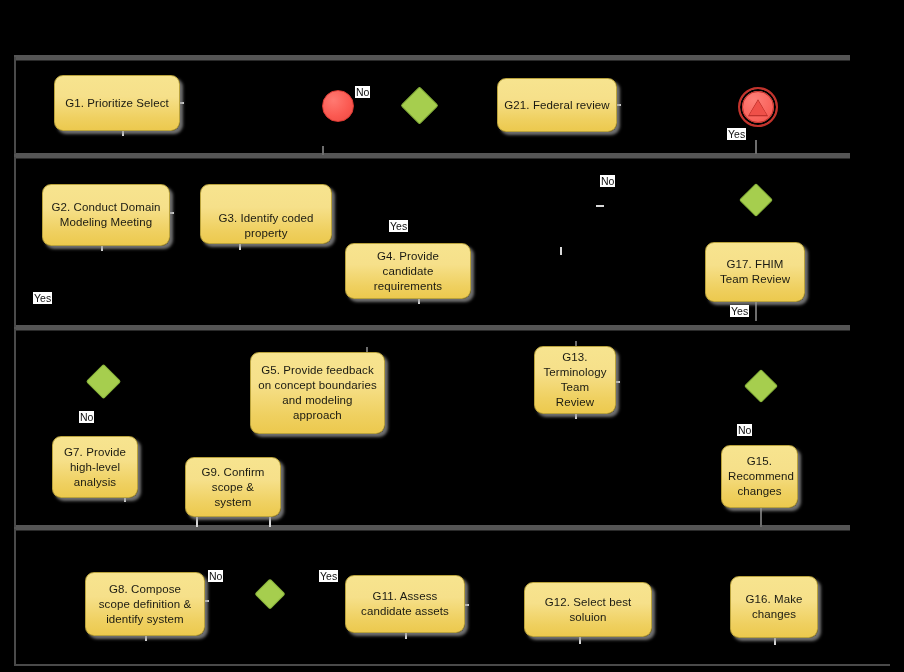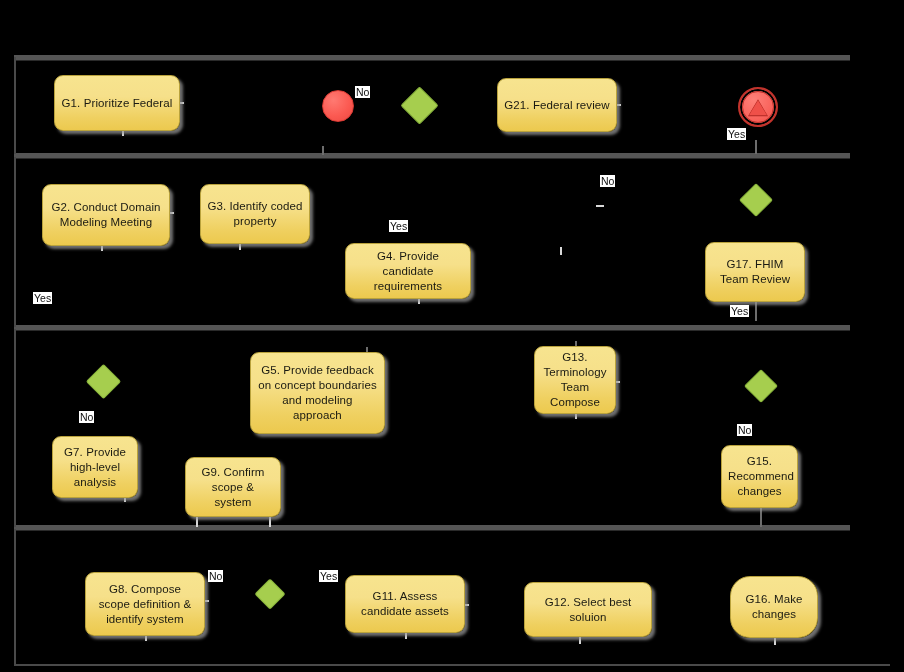--- a/index.html
+++ b/index.html
@@ -166,65 +166,65 @@
       <div class="stub h" style="left: 201px; top: 600px; width: 8px;"></div>
       <div class="stub v" style="left: 145px; top: 633px; height: 8px;"></div>
       <div class="stub h" style="left: 461px; top: 604px; width: 8px;"></div>
       <div class="stub v" style="left: 405px; top: 631px; height: 8px;"></div>
       <div class="stub h" style="left: 639px; top: 609px; width: 8px;"></div>
       <div class="stub v" style="left: 579px; top: 636px; height: 8px;"></div>
       <div class="stub v" style="left: 774px; top: 637px; height: 8px;"></div>
     </div>
 
   <div class="task" style="left:54px;  top:75px;  width:126px; height:56px;">
-      <span>G1. Prioritize Federal</span>
+      <span>G1. Prioritize Select</span>
     </div>
   <div class="task" style="left:497px; top:78px;  width:120px; height:54px;">
       <span>G21. Federal review</span>
     </div>
 
   <div class="task" style="left:42px;  top:184px; width:128px; height:62px;">
       <span>G2. Conduct Domain Modeling Meeting</span>
     </div>
-  <div class="task" style="left:200px; top:184px; width:110px; height:60px;">
+  <div class="task" style="left:200px; top:184px; width:132px; height:60px;align-items:flex-end;">
       <span>G3. Identify coded property</span>
     </div>
   <div class="task" style="left:345px; top:243px; width:126px; height:56px;">
       <span>G4. Provide candidate requirements</span>
     </div>
   <div class="task" style="left:705px; top:242px; width:100px; height:60px;">
       <span>G17. FHIM Team Review</span>
     </div>
 
   <div class="task" style="left:250px; top:352px; width:135px; height:82px;">
       <span>G5. Provide feedback on concept boundaries and modeling approach</span>
     </div>
   <div class="task" style="left:534px; top:346px; width:82px;  height:68px;">
-      <span>G13. Terminology Team Compose</span>
+      <span>G13. Terminology Team Review</span>
     </div>
   <div class="task" style="left:52px;  top:436px; width:86px;  height:62px;">
       <span>G7. Provide high-level analysis</span>
     </div>
   <div class="task" style="left:185px; top:457px; width:96px; height:60px;">
       <span>G9. Confirm scope &amp; system</span>
     </div>
   <div class="task" style="left:721px; top:445px; width:77px;  height:63px;">
       <span>G15. Recommend changes</span>
     </div>
 
   <div class="task" style="left:85px;  top:572px; width:120px; height:64px;">
       <span>G8. Compose scope definition &amp; identify system</span>
     </div>
   <div class="task" style="left:345px; top:575px; width:120px; height:58px;">
       <span>G11. Assess candidate assets</span>
     </div>
   <div class="task" style="left:524px; top:582px; width:128px; height:55px;">
       <span>G12. Select best soluion</span>
     </div>
-  <div class="task" style="left:730px; top:576px; width:88px;  height:62px;border-radius:20px;">
+  <div class="task" style="left:730px; top:576px; width:88px;  height:62px;">
       <span>G16. Make changes</span>
     </div>
 
   <div class="gateway" style="left:406px; top:92px;  width:25px; height:25px;"></div>
   <div class="gateway" style="left:744px; top:188px; width:22px; height:22px;"></div>
   <div class="gateway" style="left:91px;  top:369px; width:23px; height:23px;"></div>
   <div class="gateway" style="left:749px; top:374px; width:22px; height:22px;"></div>
   <div class="gateway" style="left:259px; top:583px; width:20px; height:20px;"></div>
 
   <div class="start-event" style="left:322px; top:90px; width:30px; height:30px;"></div>

